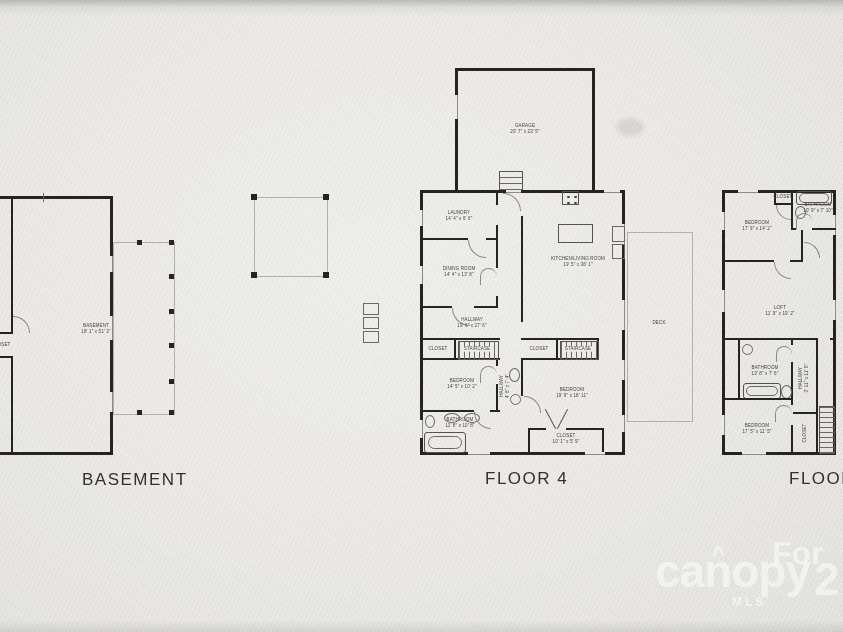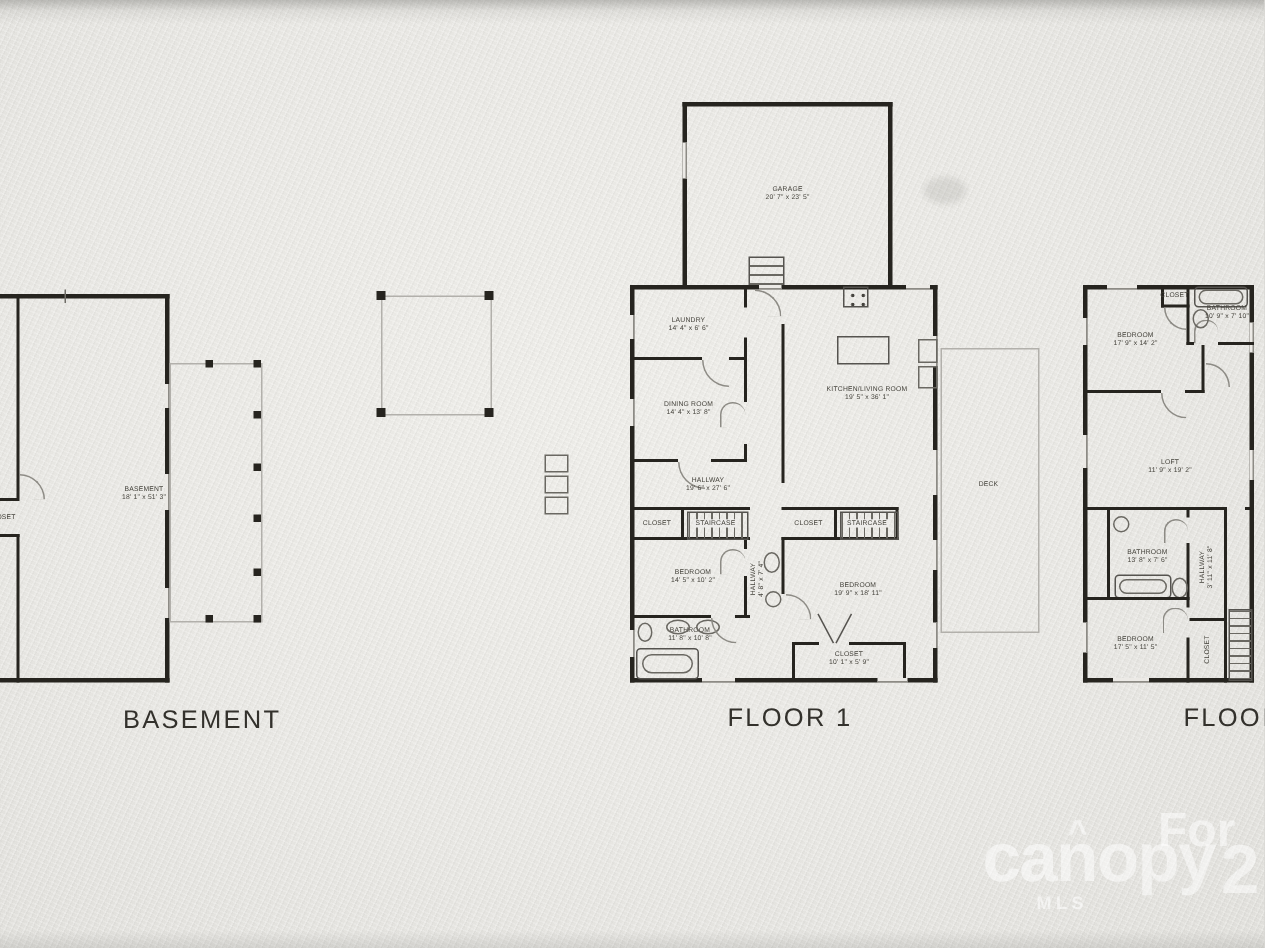--- a/index.html
+++ b/index.html
@@ -214,21 +214,21 @@
 
     <div class="thin" style="left:627px;top:232px;width:64px;height:188px"></div>
     <div class="rlabel" style="left:659px;top:323px">
       <span>DECK</span>
     </div>
 
     <div class="fix" style="left:363px;top:303px;width:14px;height:10px"></div>
     <div class="fix" style="left:363px;top:317px;width:14px;height:10px"></div>
     <div class="fix" style="left:363px;top:331px;width:14px;height:10px"></div>
 
-    <div class="title" style="left:485px;top:469px">FLOOR 1</div>
+    <div class="title" style="left:485px;top:469px">FLOOR 4</div>
   </div>
 
   <div>
     <div class="wall" style="left:722px;top:190px;width:114px;height:3px"></div>
     <div class="wall" style="left:722px;top:452px;width:114px;height:3px"></div>
     <div class="wall" style="left:722px;top:190px;width:3px;height:265px"></div>
     <div class="wall" style="left:833px;top:190px;width:3px;height:265px"></div>
     <div class="win h" style="left:738px;top:190px;width:20px;height:3px"></div>
     <div class="win v" style="left:722px;top:212px;width:3px;height:18px"></div>
     <div class="win v" style="left:722px;top:290px;width:3px;height:22px"></div>
@@ -304,17 +304,17 @@
       <span>17' 5" x 11' 5"</span>
     </div>
 
     <div class="title" style="left:789px;top:469px">FLOOR 2</div>
   </div>
 
   <div>
     <div class="wm" style="left:772px;top:535px;font-size:32px;color:rgba(255,255,255,0.5)">For</div>
     <div class="wm" style="left:655px;top:544px;font-size:46px;letter-spacing:-1px;color:rgba(255,255,255,0.5)">canopy</div>
     <div class="wm" style="left:712px;top:542px;font-size:22px;color:rgba(255,255,255,0.5)">^</div>
-    <div class="wm" style="left:691px;top:595px;font-size:12px;letter-spacing:3px;color:rgba(255,255,255,0.55)">MLS</div>
+    <div class="wm" style="left:732px;top:595px;font-size:12px;letter-spacing:3px;color:rgba(255,255,255,0.55)">MLS</div>
     <div class="wm" style="left:814px;top:552px;font-size:46px;color:rgba(255,255,255,0.5)">2</div>
   </div>
 
 </div>
 
 </body></html>

